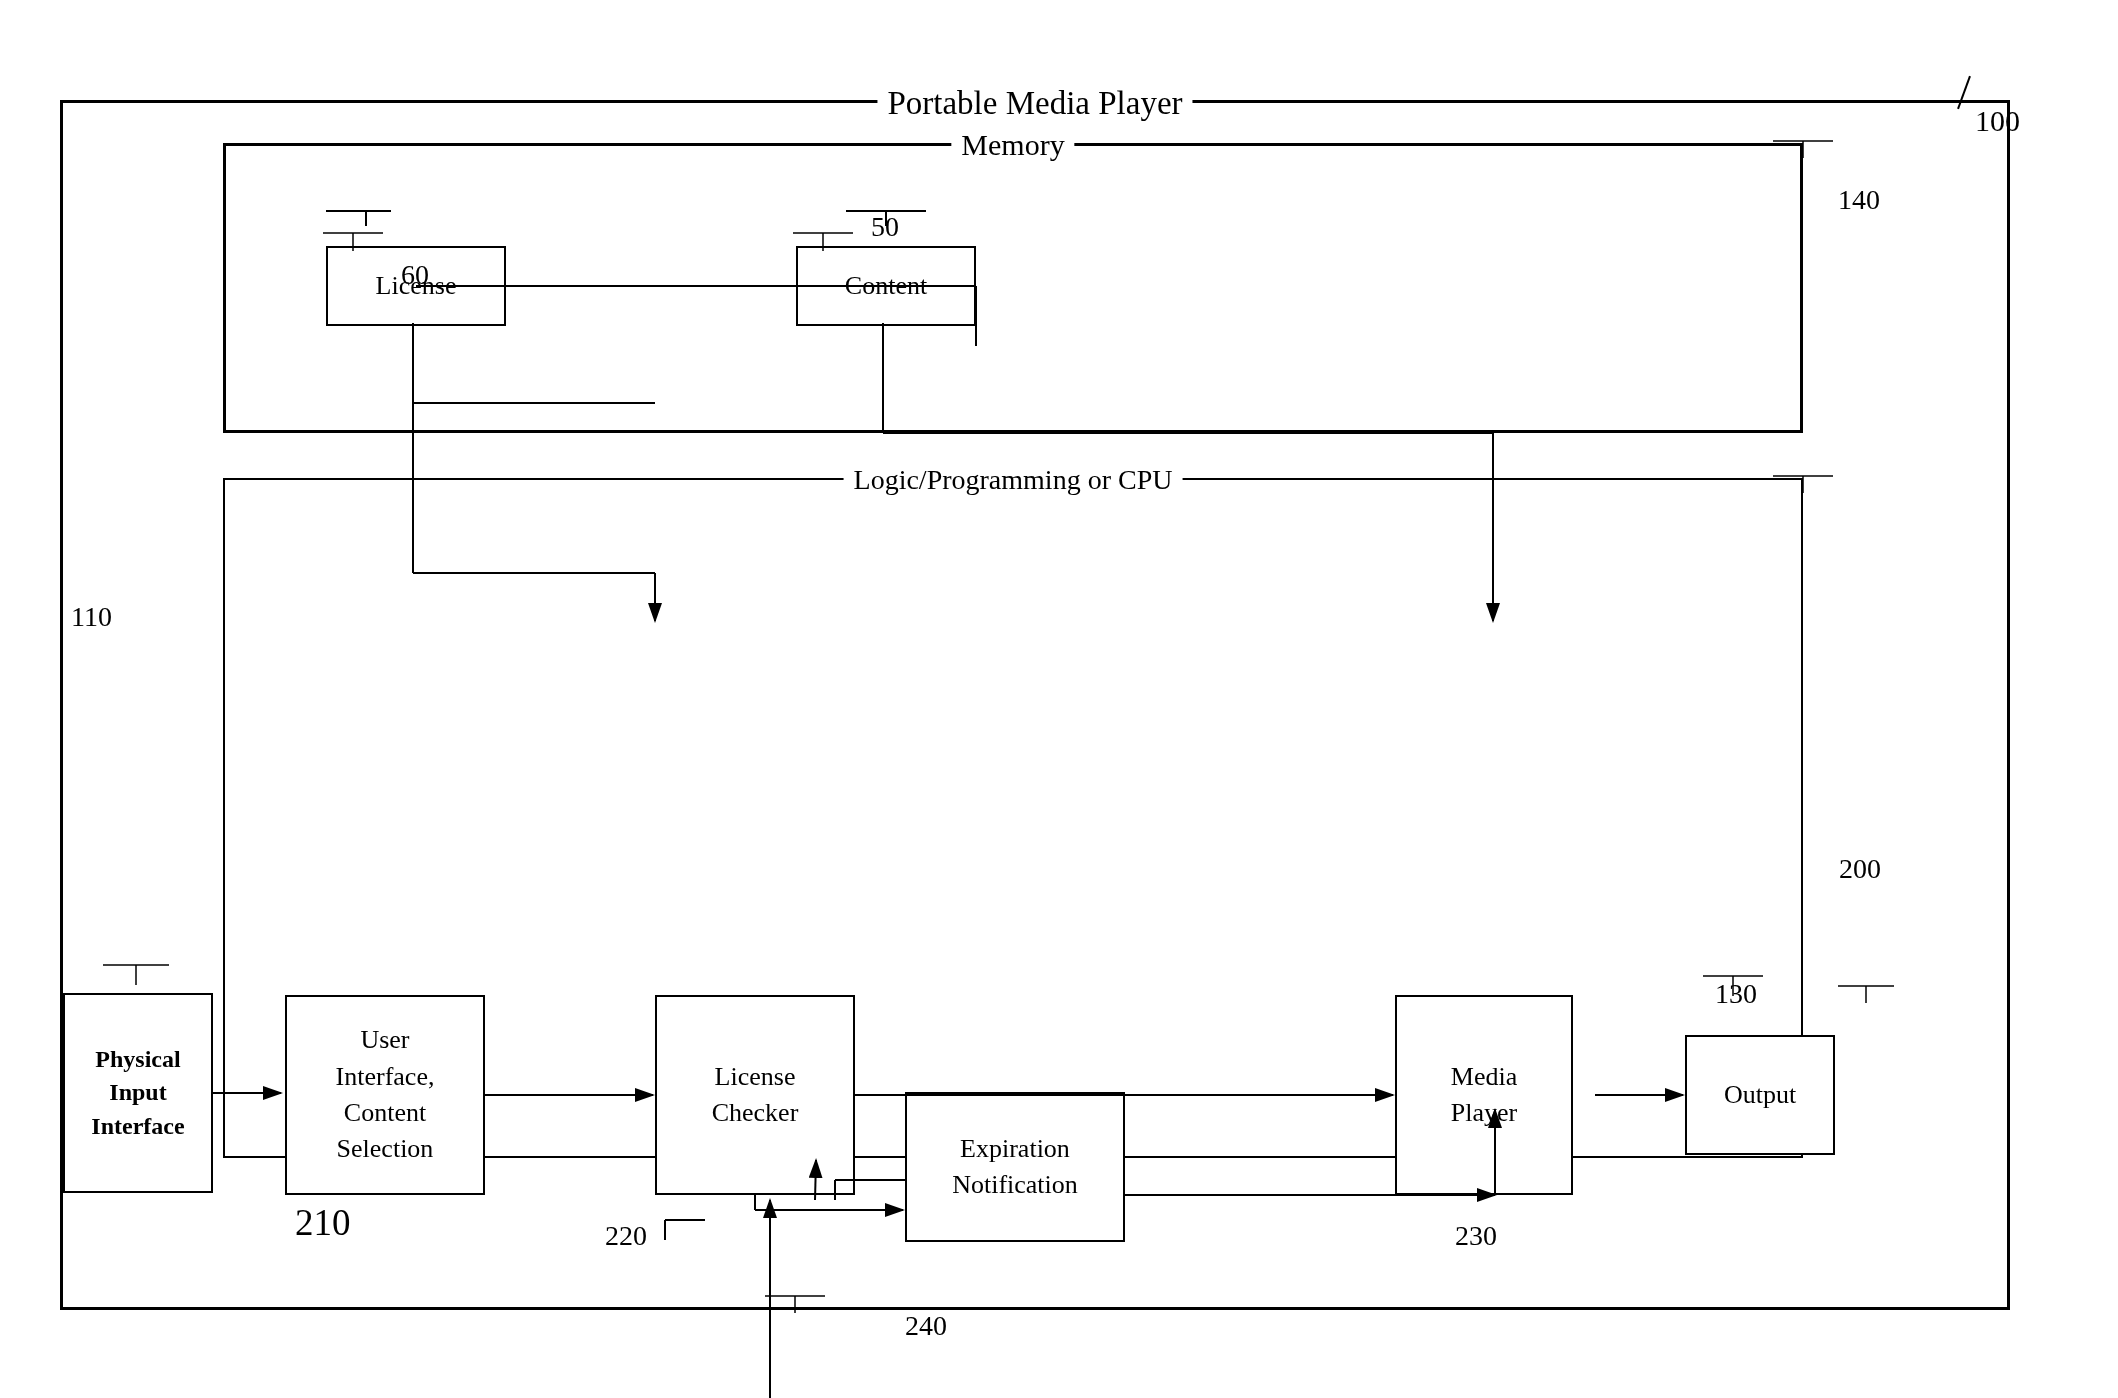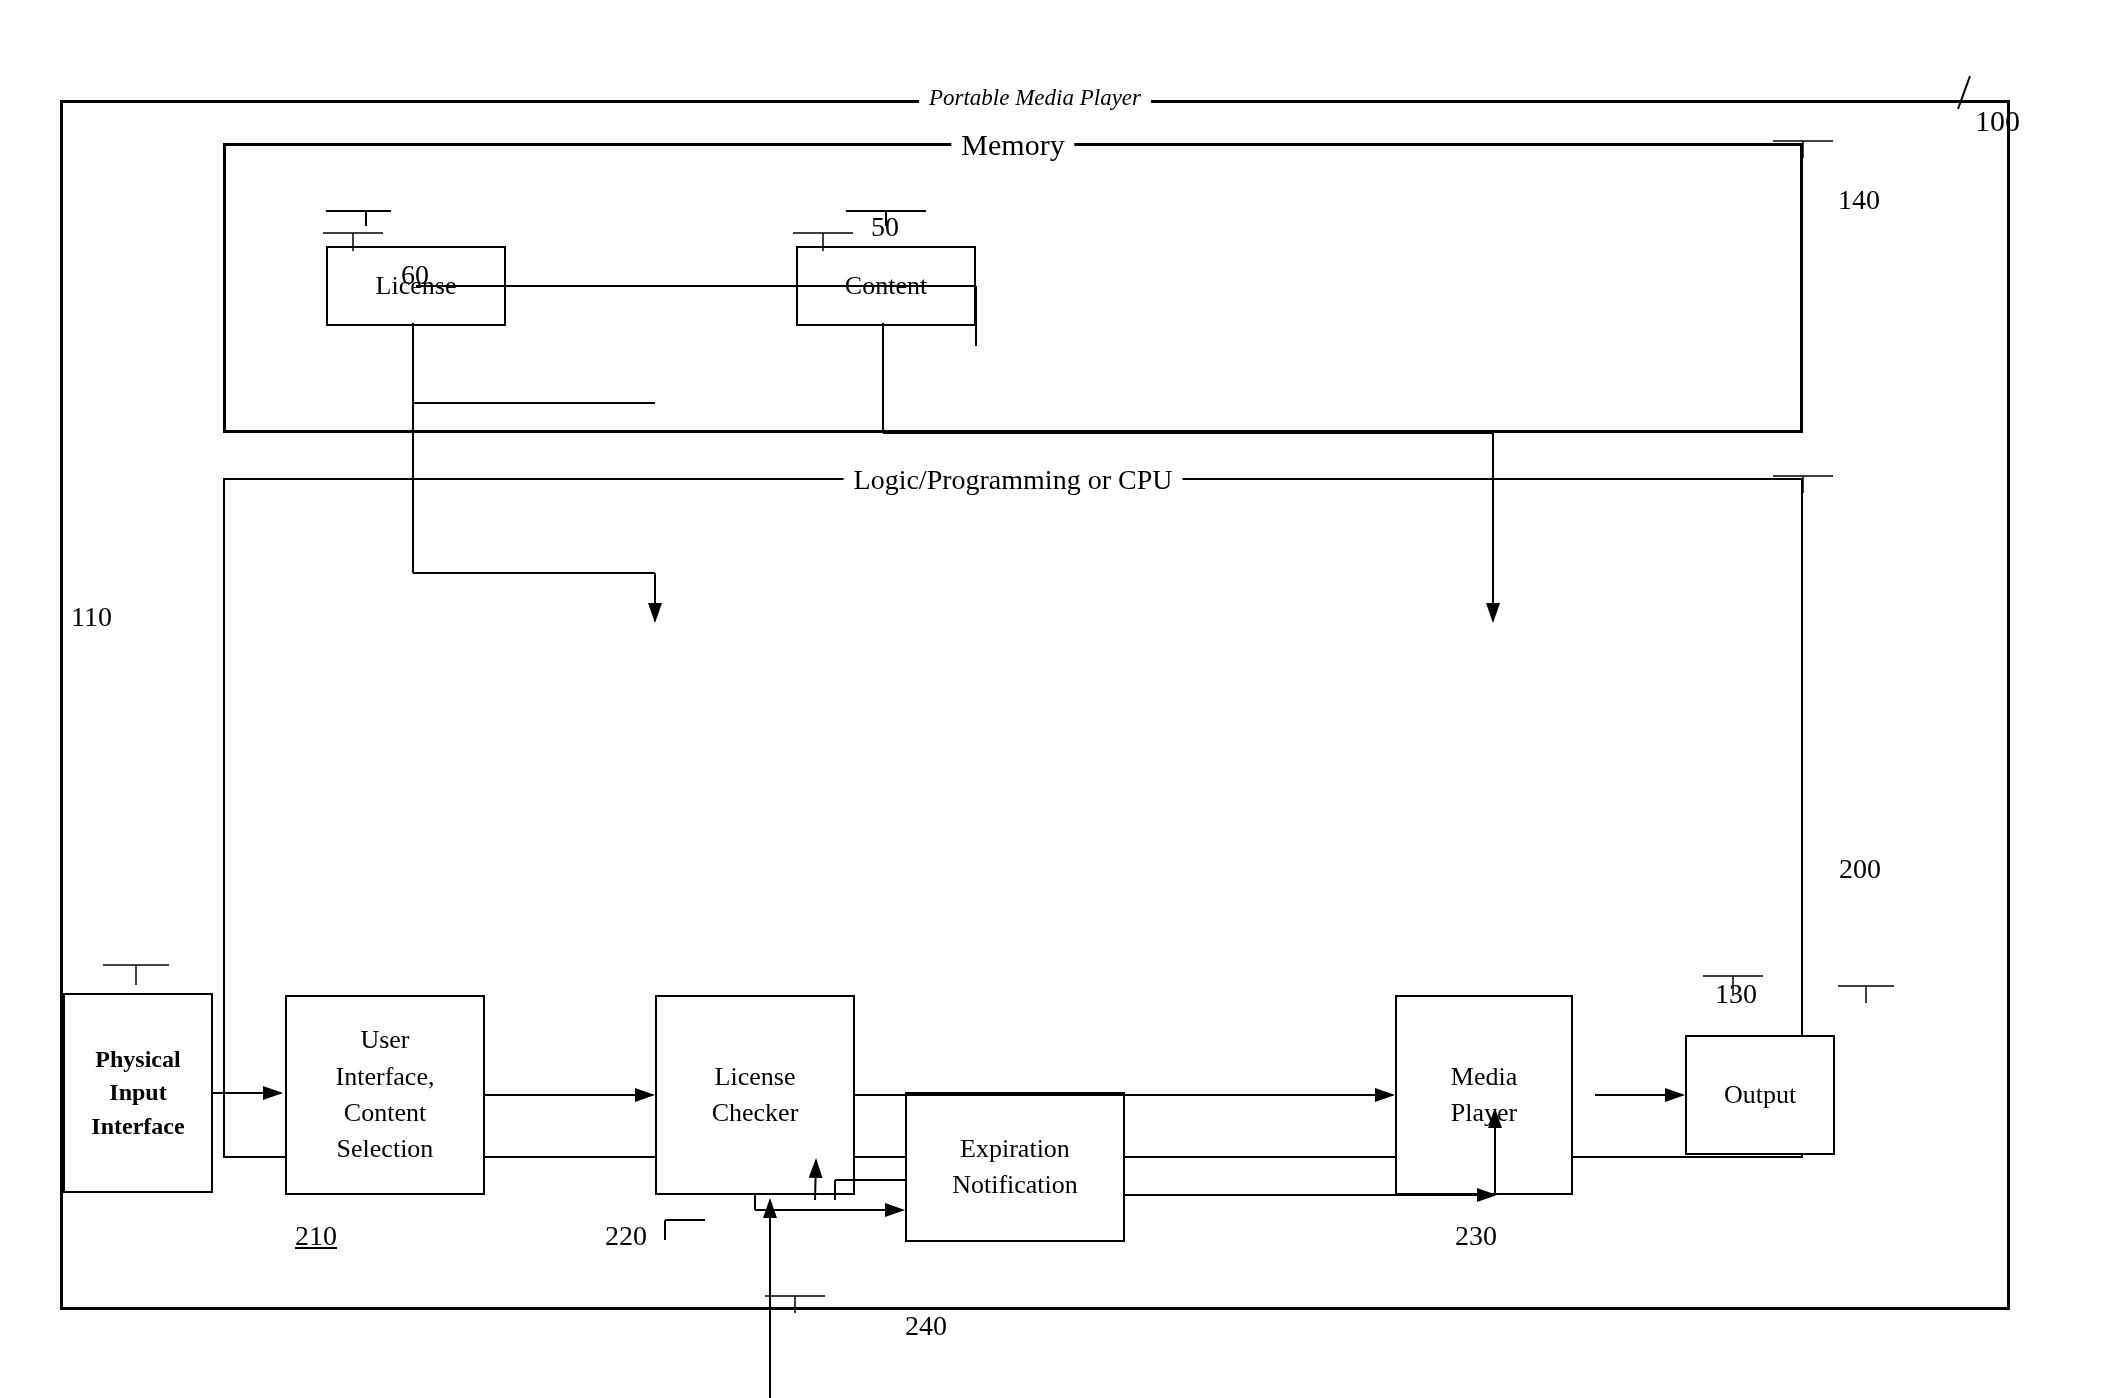--- a/index.html
+++ b/index.html
@@ -28,25 +28,24 @@
       width: 1950px;
       height: 1210px;
       border: 3px solid #000;
     }
 
     .outer-label {
       position: absolute;
       top: -18px;
       left: 50%;
       transform: translateX(-50%);
-      font-size: 23px;
+      font-size: 33px;
       background: #fff;
       padding: 0 10px;
       white-space: nowrap;
-      font-style: italic;
     }
 
     
     .memory-box {
       position: absolute;
       top: 40px;
       left: 160px;
       width: 1580px;
       height: 290px;
       border: 3px solid #000;
@@ -166,24 +165,23 @@
     .user-interface-box {
       width: 200px;
       height: 200px;
       top: 515px;
       left: 60px;
     }
 
     
     .ref-210 {
       position: absolute;
-      top: 740px;
+      top: 721px;
       left: 70px;
-      font-size: 28px;
-      text-decoration: underline;
+      font-size: 37px;
     }
 
     
     .license-checker-box {
       width: 200px;
       height: 200px;
       top: 515px;
       left: 430px;
     }
 

